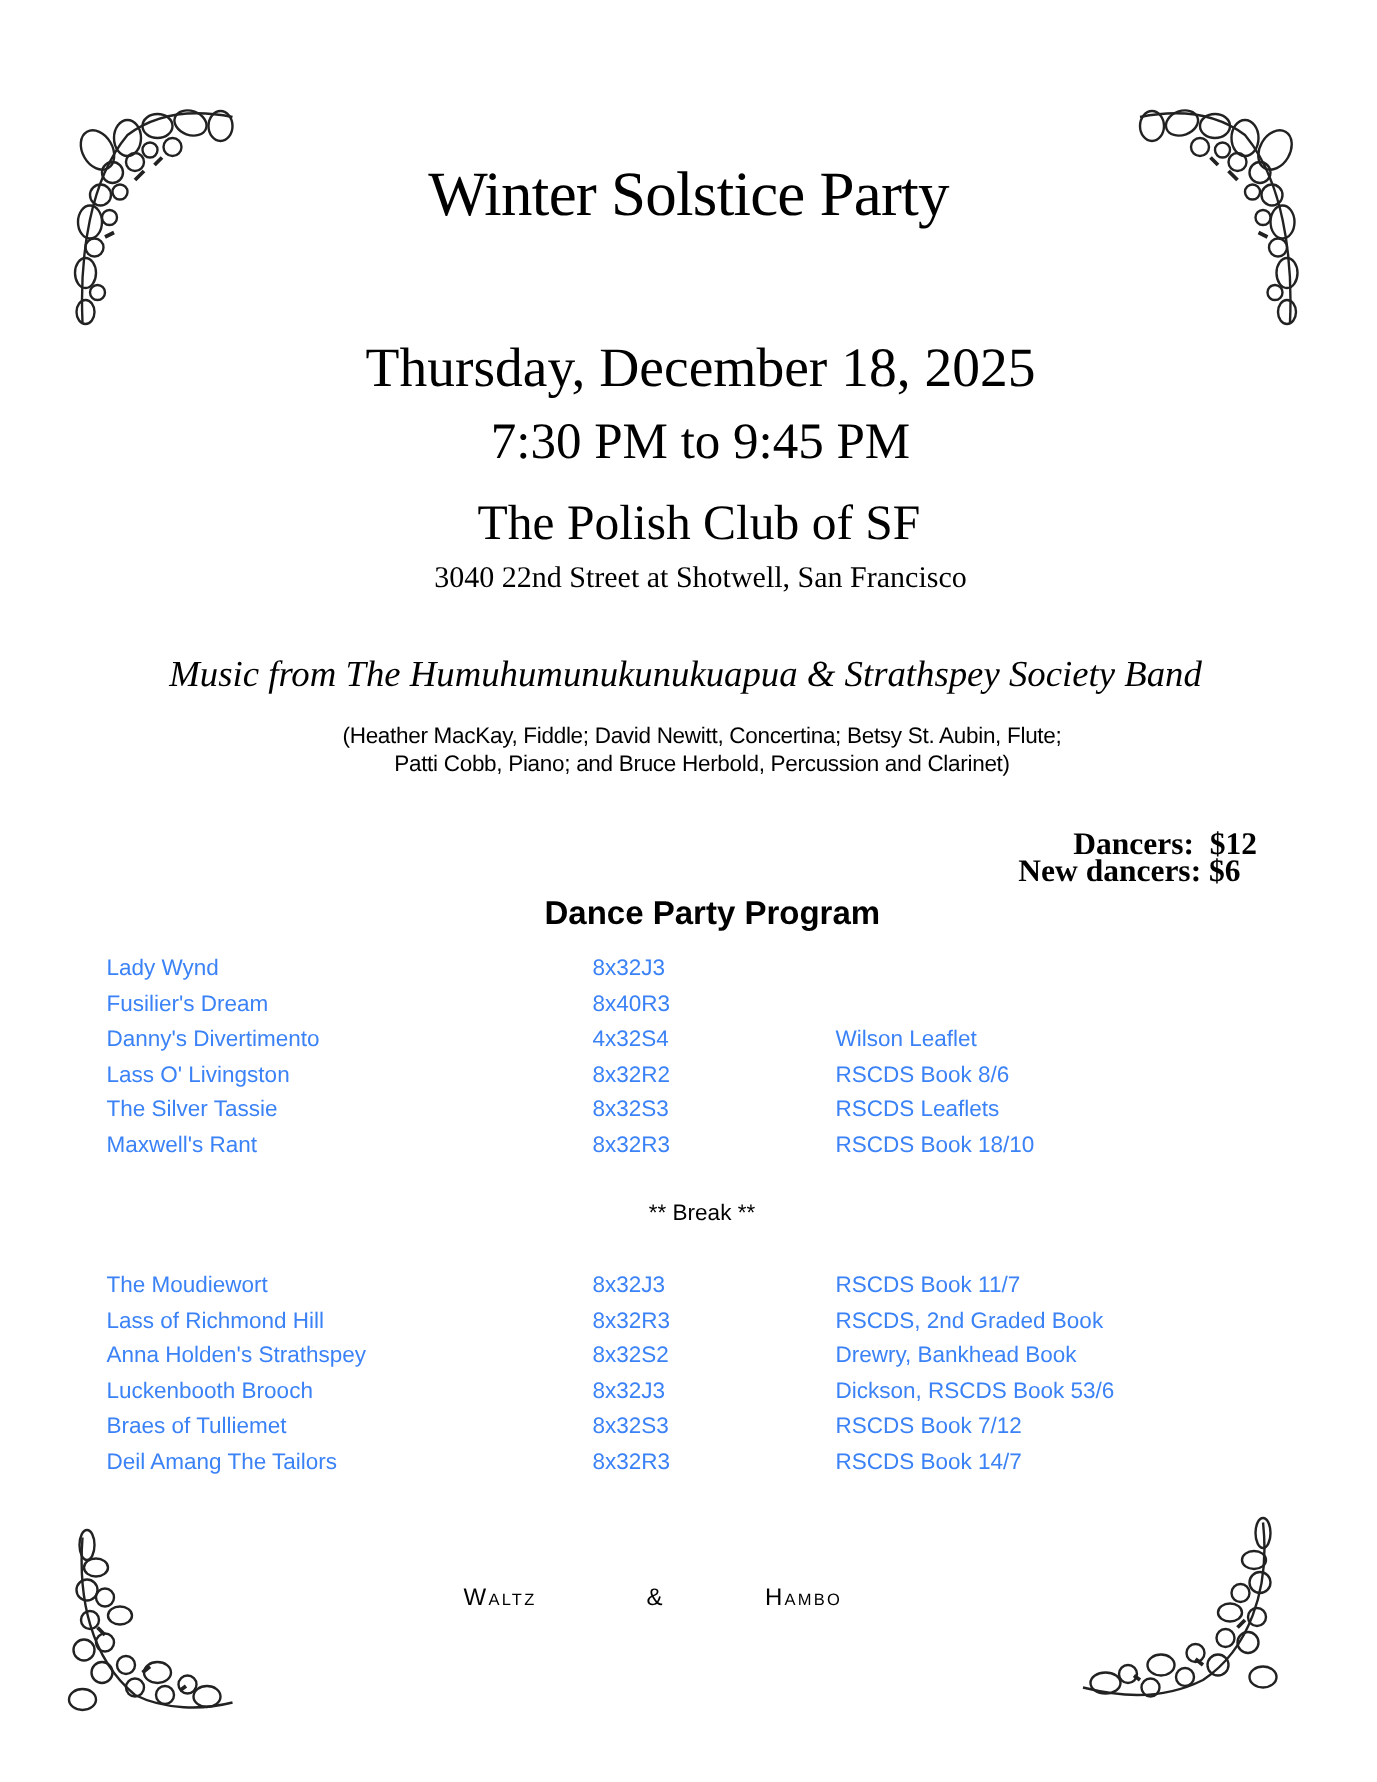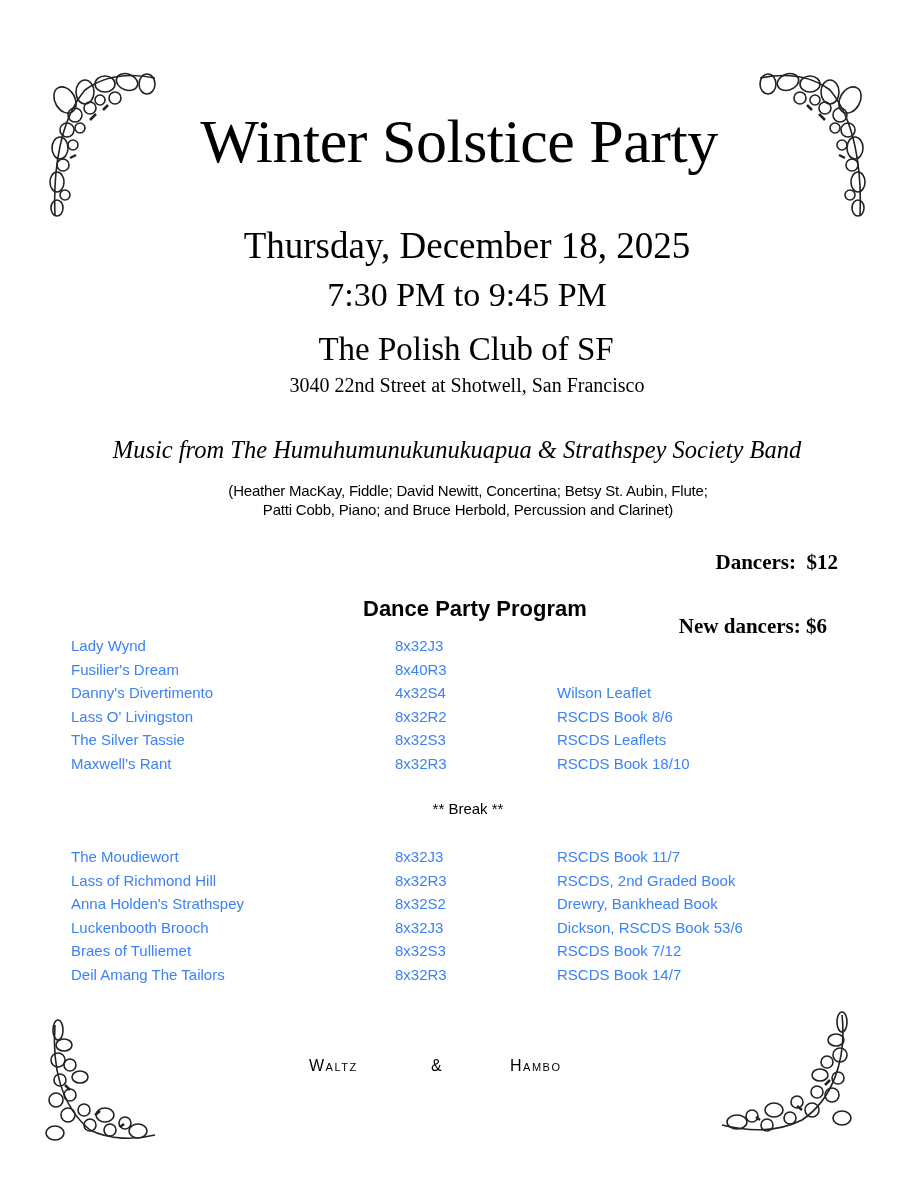--- a/index.html
+++ b/index.html
@@ -1,27 +1,27 @@
 <!DOCTYPE html>
 <html><head>
   <meta charset="utf-8">
   <style>
     html, body { margin: 0; padding: 0; background: #ffffff; }
     body { width: 918px; height: 1188px; position: relative; overflow: hidden; color: #000; }
     .abs { position: absolute; }
 
-    .title { left: 0; width: 918px; top: 106px; text-align: center; font-size: 62px; letter-spacing: -0.5px; font-family: "Liberation Serif", serif; }
+    .title { left: 0; width: 918px; top: 106px; text-align: center; font-size: 42px; letter-spacing: -0.5px; font-family: "Liberation Serif", serif; }
     .date { left: 0; width: 934px; top: 224px; text-align: center; font-size: 37px; font-family: "Liberation Serif", serif; }
     .time { left: 0; width: 934px; top: 276px; text-align: center; font-size: 34px; font-family: "Liberation Serif", serif; }
     .venue { left: 0; width: 932px; top: 331px; text-align: center; font-size: 33px; font-family: "Liberation Serif", serif; }
     .address { left: 0; width: 934px; top: 374px; text-align: center; font-size: 20px; font-family: "Liberation Serif", serif; }
     .music { left: 0; width: 914px; top: 436px; text-align: center; font-size: 24.5px; font-style: italic; font-family: "Liberation Serif", serif; }
     .musicians { left: 0; width: 936px; top: 481px; text-align: center; font-size: 15px; line-height: 19px; font-family: "Liberation Sans", sans-serif; letter-spacing: -0.2px; }
     .price1 { right: 80px; top: 550px; font-size: 21px; font-weight: bold; font-family: "Liberation Serif", serif; text-align: right; white-space: pre; }
-    .price2 { right: 91px; top: 568px; font-size: 21px; font-weight: bold; font-family: "Liberation Serif", serif; text-align: right; white-space: pre; margin-top: 46px; }
+    .price2 { right: 91px; top: 568px; font-size: 21px; font-weight: bold; font-family: "Liberation Serif", serif; text-align: right; white-space: pre; }
     .program-title { left: 363px; top: 596px; font-size: 22px; font-weight: bold; font-family: "Liberation Sans", sans-serif; }
 
     .dance-list { left: 71px; width: 780px; font-family: "Liberation Sans", sans-serif; font-size: 15px; color: #3b82f6; }
     .dance-row { position: relative; height: 23.5px; line-height: 23.5px; }
     .dance-row span { position: absolute; top: 0; white-space: nowrap; }
     .c-name { left: 0; }
     .c-form { left: 324px; }
     .c-src { left: 486px; }
     .list1 { top: 634px; }
     .list2 { top: 845px; }

